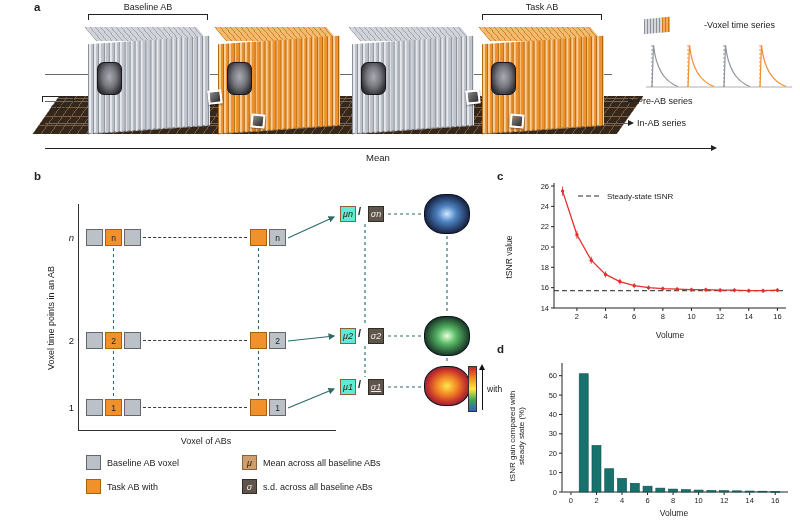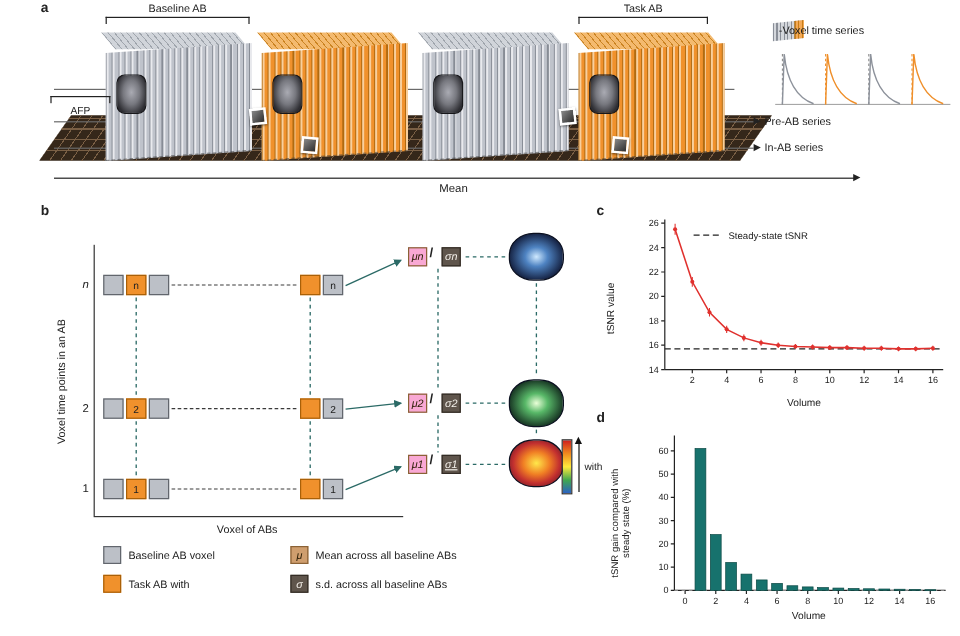--- a/index.html
+++ b/index.html
@@ -35,21 +35,21 @@
     background:repeating-linear-gradient(90deg,#c87d16 0 1px,#f3a957 1px 3px)}
   .rot{position:absolute;transform:rotate(-90deg);transform-origin:0 0;text-align:center}
   .axisline{position:absolute;z-index:1}
   .rowlab{position:absolute;width:16px;text-align:right;font-size:9.5px;z-index:2}
   .rowlab.em{font-style:italic}
   .sq{position:absolute;width:17px;height:17px;border:1px solid;z-index:2;display:flex;align-items:center;justify-content:center;font-size:8.5px}
   .sq.baseline{background:#bcc0c7;border-color:#62666d}
   .sq.task{background:#f0912c;border-color:#a96008}
   .hdash{position:absolute;border-top:1.6px dashed #3a3a3a;z-index:2}
   .mu,.sg{position:absolute;width:16px;height:16px;border:1px solid;z-index:2;display:flex;align-items:center;justify-content:center;font-size:9px;font-style:italic}
-  .mu{background:#f9a8d4;border-color:#8a6236;color:#2f2008}
+  .mu{background:#5eead4;border-color:#8a6236;color:#2f2008}
   .sg{background:#5f554c;border-color:#332c25;color:#f3efe9}
   .slash{position:absolute;font-size:11px;font-weight:bold;z-index:2}
   .brain{position:absolute;width:46px;height:40px;border-radius:45%;border:1px solid #0b1020;z-index:2}
   .brain.b1{background:radial-gradient(ellipse at 50% 50%,#cfe9ff 0%,#4e83c2 30%,#1a2a4d 70%,#0e1527 100%)}
   .brain.b2{background:radial-gradient(ellipse at 50% 50%,#eaffd8 0%,#58b868 30%,#1d4029 70%,#0d1a12 100%)}
   .brain.b3{background:radial-gradient(ellipse at 50% 50%,#ffe84a 0%,#f07f24 35%,#c22f2f 62%,#34101f 100%)}
   .colorbar{position:absolute;left:468px;top:366px;width:9px;height:46px;border:1px solid #333;z-index:2;
     background:linear-gradient(180deg,#cf1f1f,#f08a1e,#ffe93c,#41a84e,#2b62c4)}
   .uparrow{position:absolute;left:482px;top:370px;height:40px;border-left:1.4px solid #111;z-index:2}
   .uparrow:before{content:"";position:absolute;left:-4.4px;top:-6px;border-left:3.5px solid transparent;border-right:3.5px solid transparent;border-bottom:6px solid #111}
@@ -66,24 +66,24 @@
   .xlab{position:absolute;font-size:9px;text-align:center;z-index:2}
 </style>
 </head>
 <body>
 
 <div class="plabel" style="left:34px;top:1px">a</div>
 
 <div class="bracket" style="left:88px;top:14px;width:120px">
   <span class="blab">Baseline AB</span>
 </div>
-<div class="bracket" style="left:482px;top:14px;width:108px">
+<div class="bracket" style="left:482px;top:14px;width:120px">
   <span class="blab">Task AB</span>
 </div>
-<div class="bracket" style="left:42px;top:80px;width:50px">
+<div class="bracket" style="left:42px;top:96px;width:32px">
   <span class="blab below">AFP</span>
 </div>
 
 <div class="floor"></div>
 
 <div class="hline" style="left:45px;top:74px;width:567px"></div>
 <div class="hline" style="left:45px;top:101px;width:583px"></div>
 <div class="hline" style="left:45px;top:123px;width:583px"></div>
 
 <div id="blocks-layer">
@@ -116,21 +116,21 @@
   </div>
 
 <div class="arr" style="left:628px;top:97.5px"></div>
 <div class="atext" style="left:637px;top:96px">Pre-AB series</div>
 <div class="arr" style="left:628px;top:119.5px"></div>
 <div class="atext" style="left:637px;top:118px">In-AB series</div>
 
 <div class="stack-icon">
     <div class="or"></div>
   </div>
-<div class="atext" style="left:649px;top:20px">-Voxel time series</div>
+<div class="atext" style="left:704px;top:20px">-Voxel time series</div>
 
 <svg style="left:642px;top:36px" width="154" height="58">
   <path d="M4 51 H150" stroke="#999" stroke-width="0.8" fill="none"></path>
   <path d="M10 51 V7" stroke="#888" stroke-width="0.9" stroke-dasharray="2,2" fill="none"></path>
   <path d="M10 51 L11.5 9 C13 24, 18 44, 36 50.5" stroke="#8d929b" stroke-width="1.2" fill="none"></path>
   <path d="M46 51 V7" stroke="#ef8f2a" stroke-width="0.9" stroke-dasharray="2,2" fill="none"></path>
   <path d="M46 51 L47.5 9 C49 24, 54 44, 72 50.5" stroke="#ef8f2a" stroke-width="1.2" fill="none"></path>
   <path d="M82 51 V7" stroke="#888" stroke-width="0.9" stroke-dasharray="2,2" fill="none"></path>
   <path d="M82 51 L83.5 9 C85 24, 90 44, 108 50.5" stroke="#8d929b" stroke-width="1.2" fill="none"></path>
   <path d="M118 51 V7" stroke="#ef8f2a" stroke-width="0.9" stroke-dasharray="2,2" fill="none"></path>

